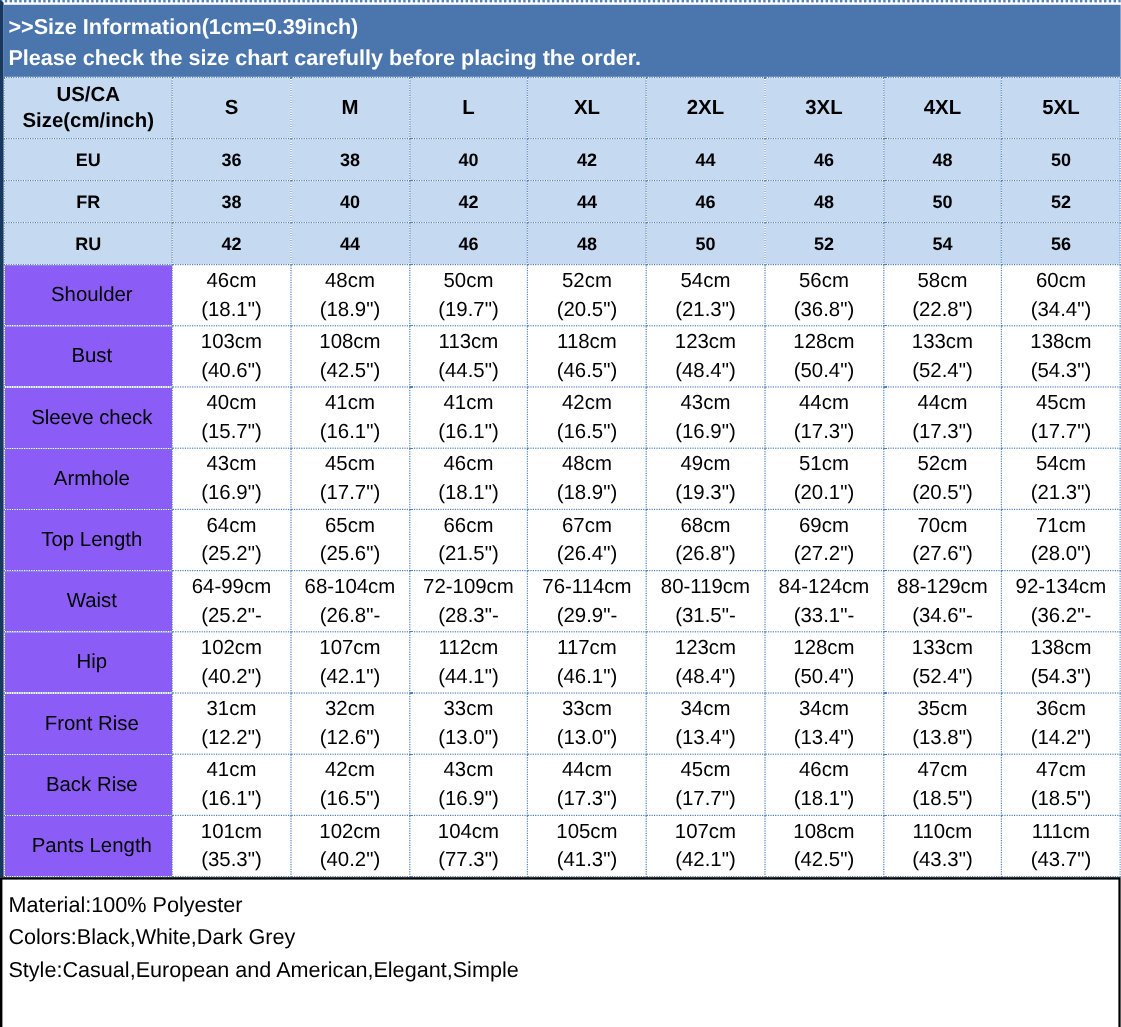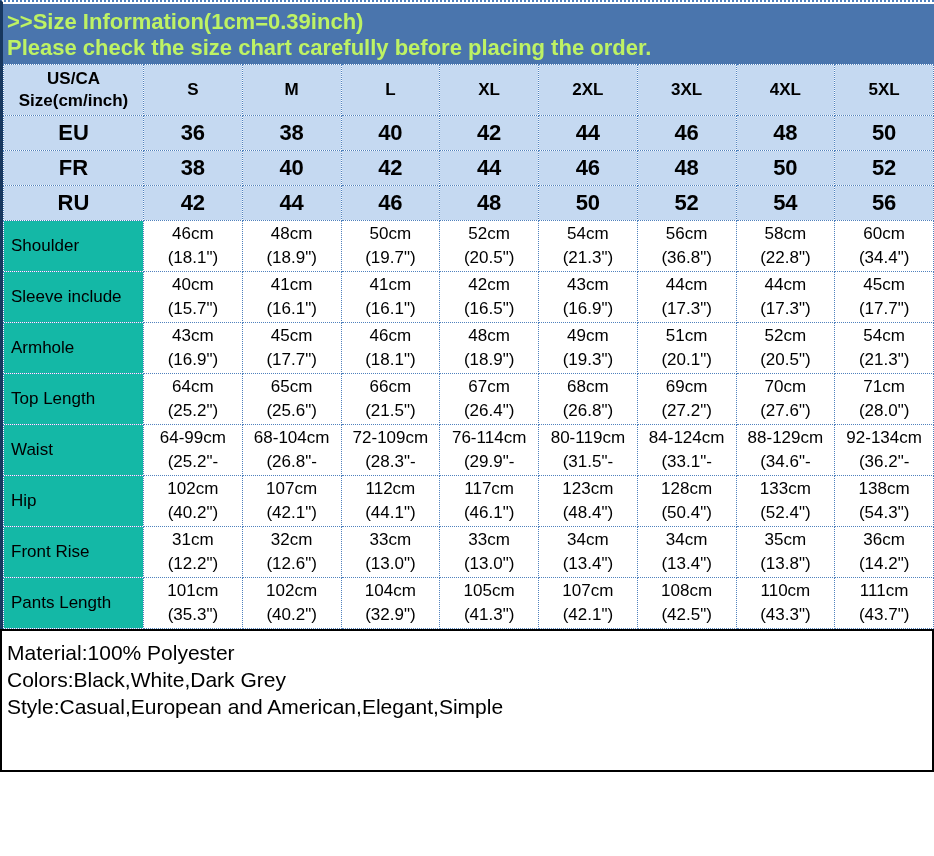--- a/index.html
+++ b/index.html
@@ -10,23 +10,23 @@
   }
   .sheet{
     width:934px;
     border-top:2px dotted #4f81bd;
     border-left:3px solid #17375e;
     box-sizing:border-box;
   }
   
   .banner{
     background:#4a75ad;
-    color:#bef264;
+    color:#ffffff;
     font-weight:bold;
-    font-size:22px;
+    font-size:18px;
     line-height:26px;
     padding:5px 2px 3px 4px;
     margin-top:2px;
     height:52px;
   }
   
   table.size-table{
     width:100%;
     border-collapse:collapse;
     table-layout:fixed;
@@ -42,46 +42,46 @@
   tr.header-row th{
     background:#c5d9f1;
     font-weight:bold;
     font-size:17px;
     height:48px;
     line-height:22px;
   }
   tr.region-row td{
     background:#c5d9f1;
     font-weight:bold;
-    font-size:22px;
+    font-size:15px;
     height:32px;
   }
   tr.measure-row{height:49px;}
   tr.measure-row td{
     background:#ffffff;
     font-size:17px;
     line-height:24px;
   }
   tr.measure-row td.mlabel{
-    background:#14b8a6;
-    text-align:left;
+    background:#8b5cf6;
+    text-align:center;
     padding-left:7px;
     font-size:17px;
   }
   
   .info-box{
     box-sizing:border-box;
     width:934px;
     height:143px;
     border:2px solid #000;
     background:#fff;
     padding:8px 4px 0 5px;
   }
   .info-box .info-line{
-    font-size:21px;
+    font-size:18px;
     line-height:27px;
     white-space:nowrap;
   }
 </style>
 </head>
 <body>
 
 <div class="sheet">
   <div class="banner">
     <div>&gt;&gt;Size Information(1cm=0.39inch)</div>
@@ -161,21 +161,40 @@
           <td>54cm
 (21.3")</td>
           <td>56cm
 (36.8")</td>
           <td>58cm
 (22.8")</td>
           <td>60cm
 (34.4")</td>
         </tr>
         <tr class="measure-row">
-          <td class="mlabel">Sleeve include</td>
+          <td class="mlabel">Bust</td>
+          <td>103cm
+(40.6")</td>
+          <td>108cm
+(42.5")</td>
+          <td>113cm
+(44.5")</td>
+          <td>118cm
+(46.5")</td>
+          <td>123cm
+(48.4")</td>
+          <td>128cm
+(50.4")</td>
+          <td>133cm
+(52.4")</td>
+          <td>138cm
+(54.3")</td>
+        </tr>
+        <tr class="measure-row">
+          <td class="mlabel">Sleeve check</td>
           <td>40cm
 (15.7")</td>
           <td>41cm
 (16.1")</td>
           <td>41cm
 (16.1")</td>
           <td>42cm
 (16.5")</td>
           <td>43cm
 (16.9")</td>
@@ -275,27 +294,46 @@
           <td>34cm
 (13.4")</td>
           <td>34cm
 (13.4")</td>
           <td>35cm
 (13.8")</td>
           <td>36cm
 (14.2")</td>
         </tr>
         <tr class="measure-row">
+          <td class="mlabel">Back Rise</td>
+          <td>41cm
+(16.1")</td>
+          <td>42cm
+(16.5")</td>
+          <td>43cm
+(16.9")</td>
+          <td>44cm
+(17.3")</td>
+          <td>45cm
+(17.7")</td>
+          <td>46cm
+(18.1")</td>
+          <td>47cm
+(18.5")</td>
+          <td>47cm
+(18.5")</td>
+        </tr>
+        <tr class="measure-row">
           <td class="mlabel">Pants Length</td>
           <td>101cm
 (35.3")</td>
           <td>102cm
 (40.2")</td>
           <td>104cm
-(32.9")</td>
+(77.3")</td>
           <td>105cm
 (41.3")</td>
           <td>107cm
 (42.1")</td>
           <td>108cm
 (42.5")</td>
           <td>110cm
 (43.3")</td>
           <td>111cm
 (43.7")</td>

